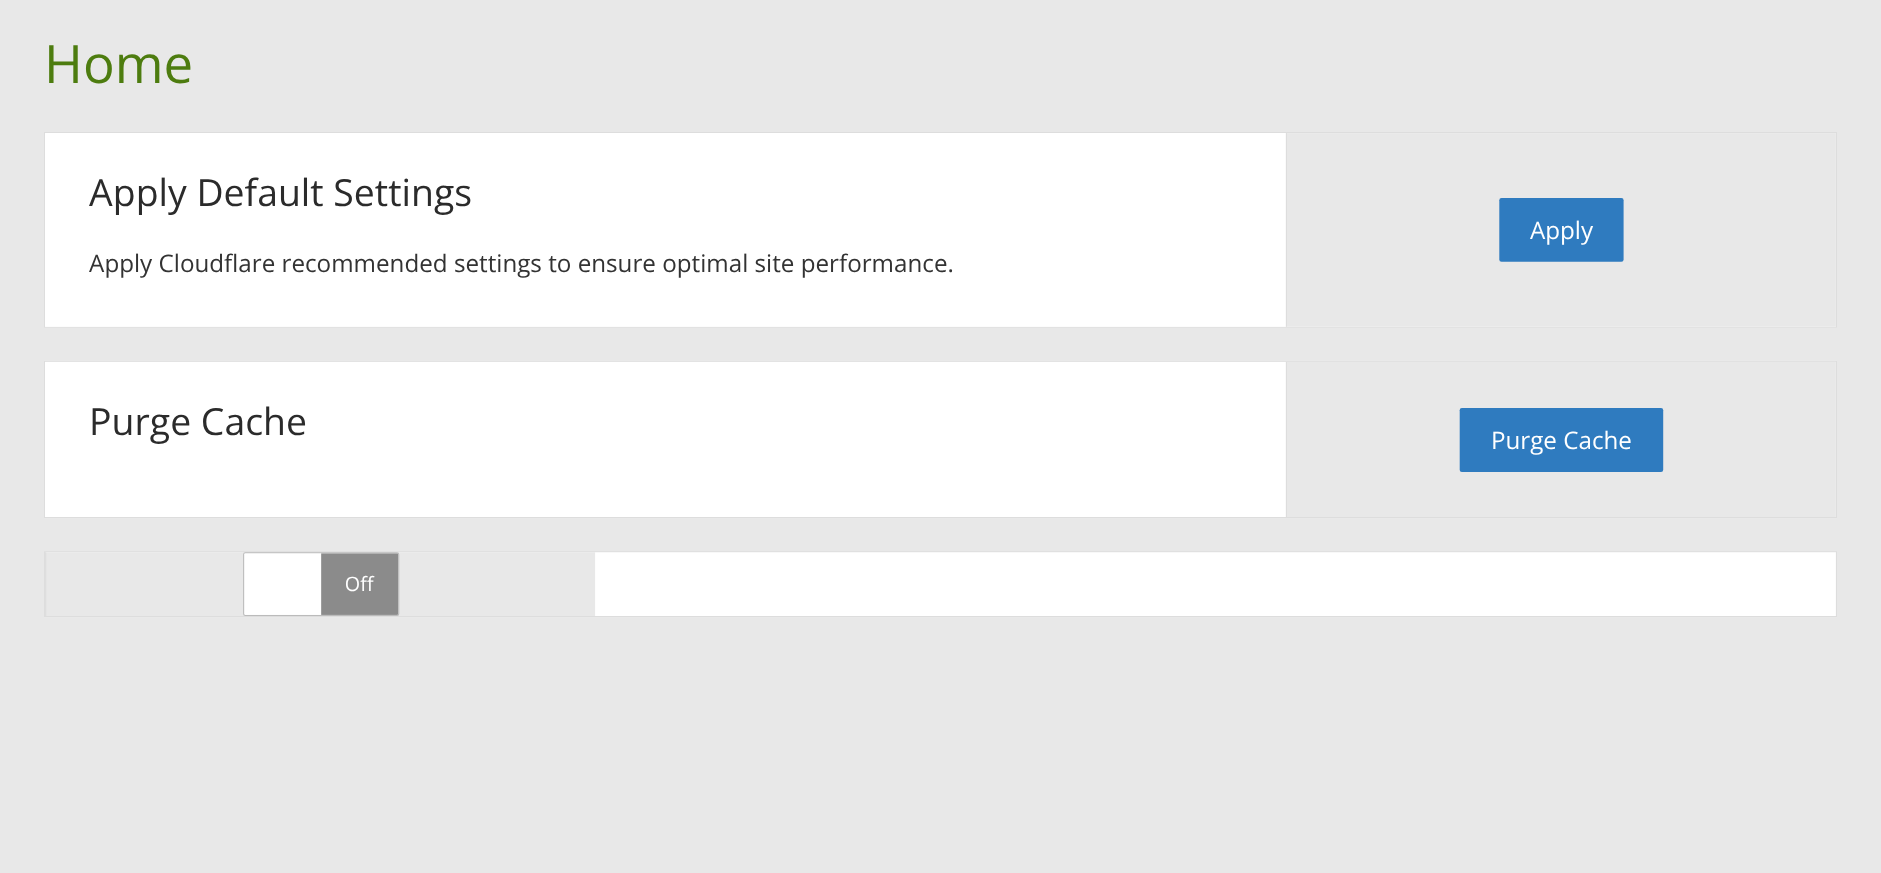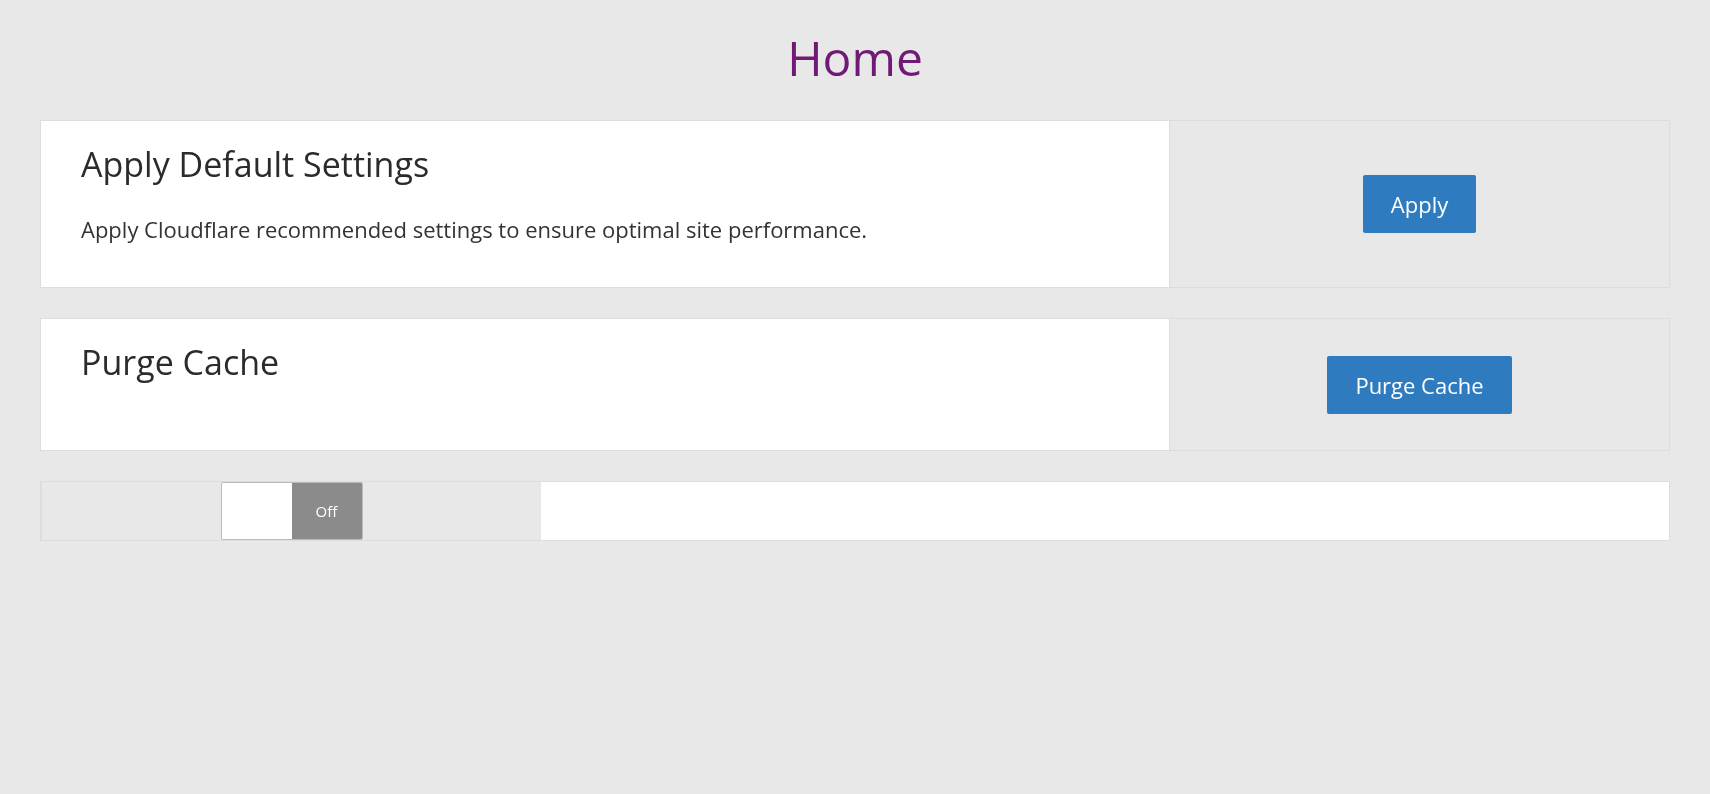--- a/index.html
+++ b/index.html
@@ -13,33 +13,32 @@
       width: 1710px;
       height: 794px;
       padding: 0;
     }
     .container {
       padding: 0 40px 40px 40px;
     }
     .page-title {
       font-size: 48px;
       font-weight: 400;
-      color: #701a75;
+      color: #4d7c0f;
       padding: 25px 0 30px 0;
-      text-align: center;
     }
     .card {
       display: flex;
       margin-bottom: 30px;
       background-color: #ffffff;
       border: 1px solid #ddd;
     }
     .card-content {
       flex: 1;
-      padding: 20px 40px 40px 40px;
+      padding: 30px 40px 40px 40px;
       background-color: #ffffff;
     }
     .card-action {
       width: 500px;
       background-color: #e8e8e8;
       display: flex;
       align-items: center;
       justify-content: center;
       border-left: 1px solid #ddd;
     }
@@ -80,21 +79,21 @@
       background-color: #ffffff;
     }
     .toggle-off-label {
       width: 70px;
       height: 56px;
       background-color: #8b8b8b;
       color: #ffffff;
       display: flex;
       align-items: center;
       justify-content: center;
-      font-size: 15px;
+      font-size: 18px;
       font-weight: 400;
     }
   </style>
 </head>
 <body>
 
 <div class="container">
   <h1 class="page-title">Home</h1>
 
   <div class="card">

